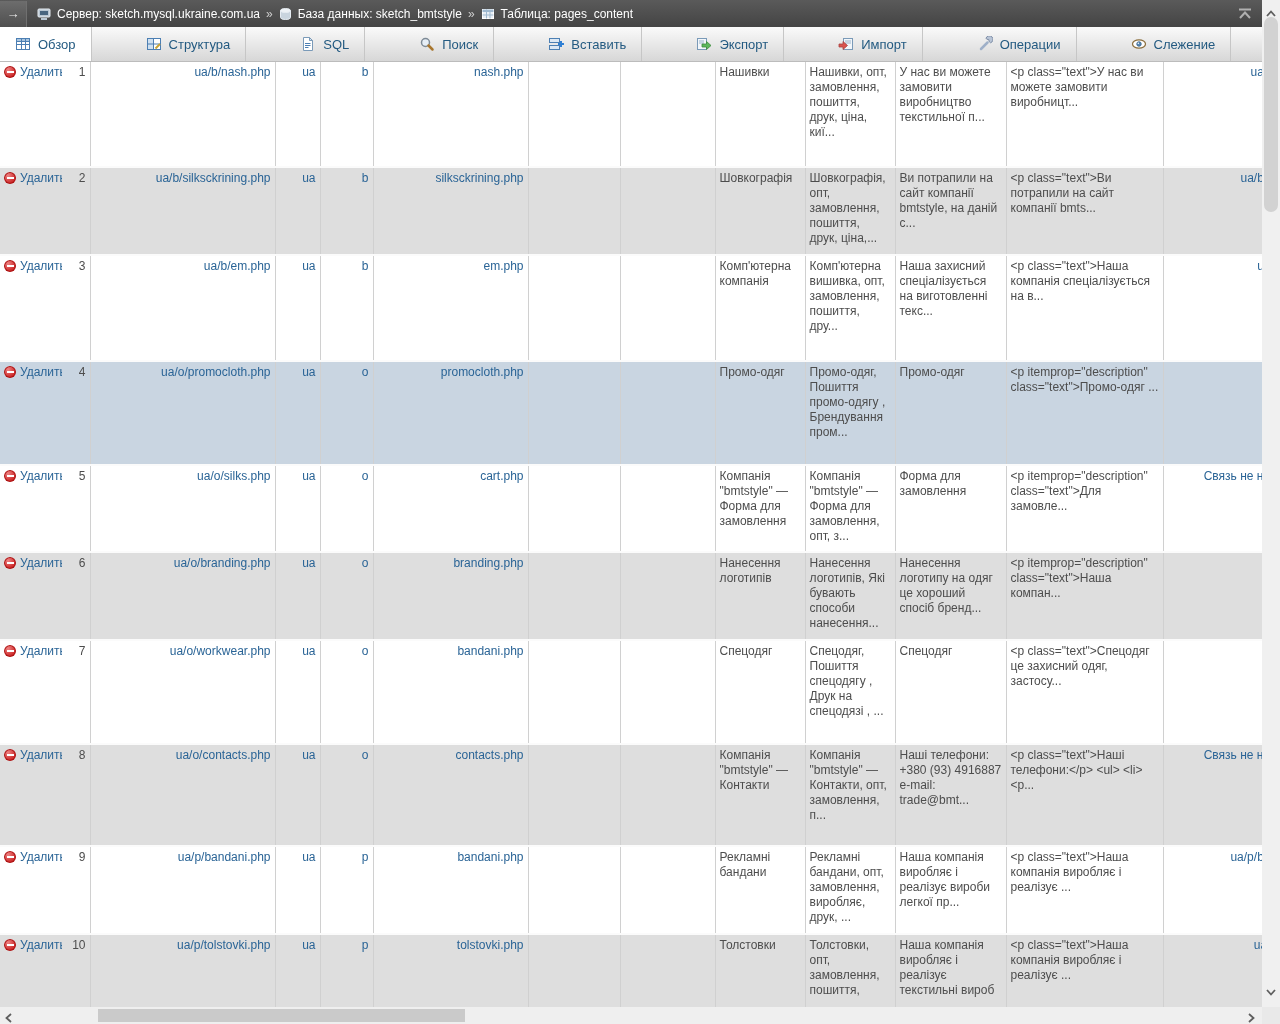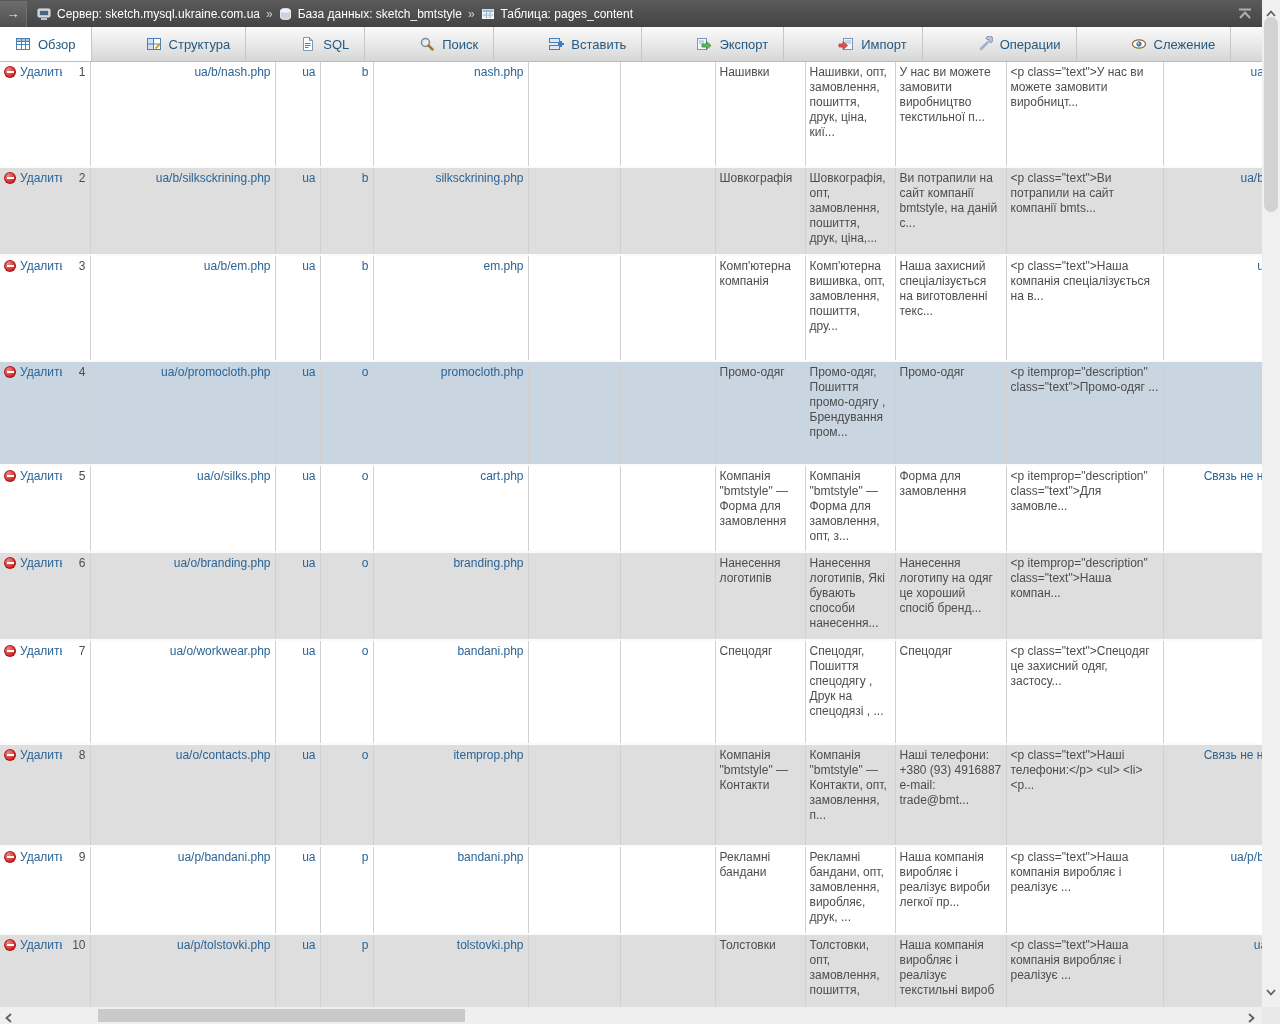--- a/index.html
+++ b/index.html
@@ -326,21 +326,21 @@
     <td>Спецодяг</td>
     <td>&lt;p class="text"&gt;Спецодяг це захисний одяг, застосу...</td>
     <td class="c-rel ra"></td>
   </tr>
           <tr class="even" style="height: 102px;">
     <td class="c-act"><span class="del-icon"></span><a class="lnk">Удалить</a></td>
     <td class="c-id ra">8</td>
     <td class="ra"><a class="lnk">ua/o/contacts.php</a></td>
     <td class="ra"><a class="lnk">ua</a></td>
     <td class="ra"><a class="lnk">o</a></td>
-    <td class="ra"><a class="lnk">itemprop.php</a></td>
+    <td class="ra"><a class="lnk">contacts.php</a></td>
     <td></td>
     <td></td>
     <td>Компанія "bmtstyle" — Контакти</td>
     <td>Компанія "bmtstyle" — Контакти, опт, замовлення, п...</td>
     <td>Наші телефони: +380 (93) 4916887 e-mail: trade@bmt...</td>
     <td>&lt;p class="text"&gt;Наші телефони:&lt;/p&gt; &lt;ul&gt; &lt;li&gt; &lt;p...</td>
     <td class="c-rel ra"><a class="lnk">Связь не найде</a></td>
   </tr>
           <tr class="odd" style="height: 88px;">
     <td class="c-act"><span class="del-icon"></span><a class="lnk">Удалить</a></td>

